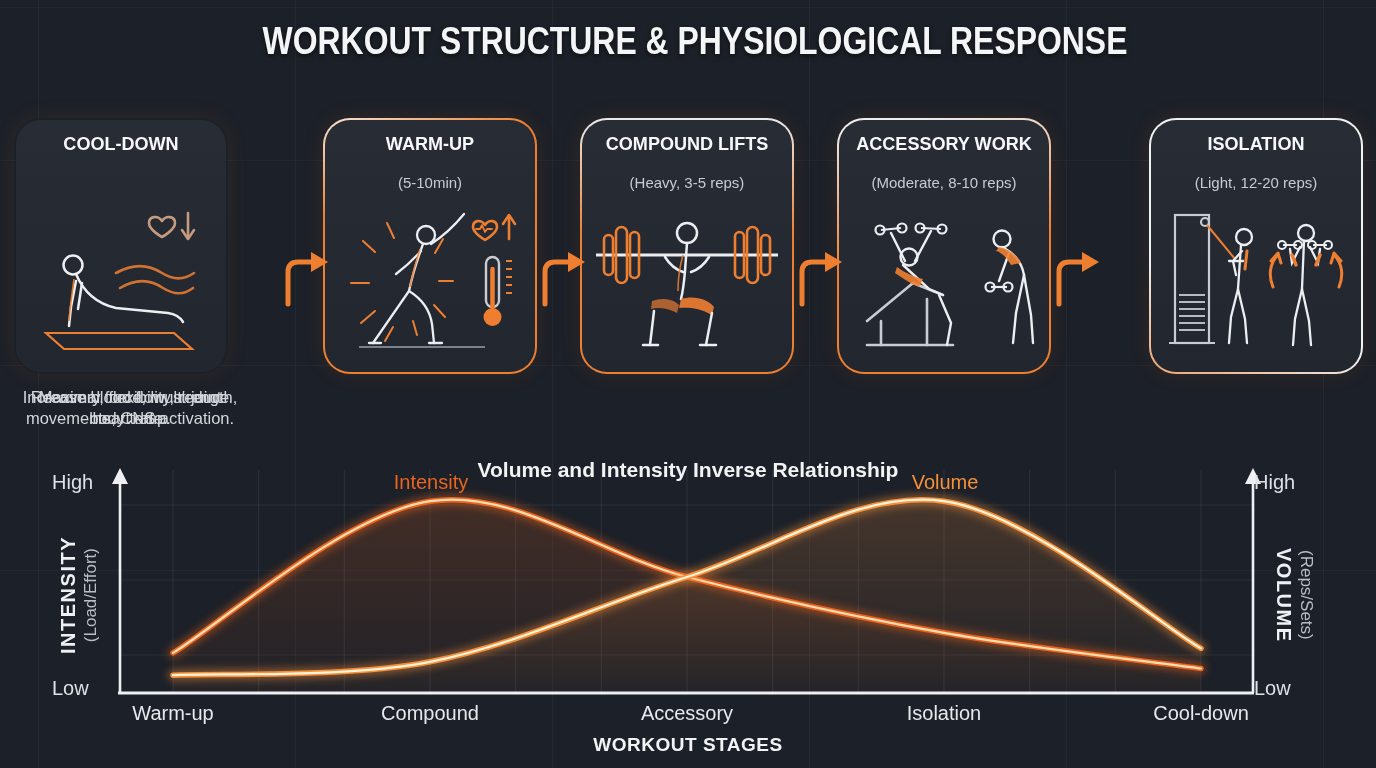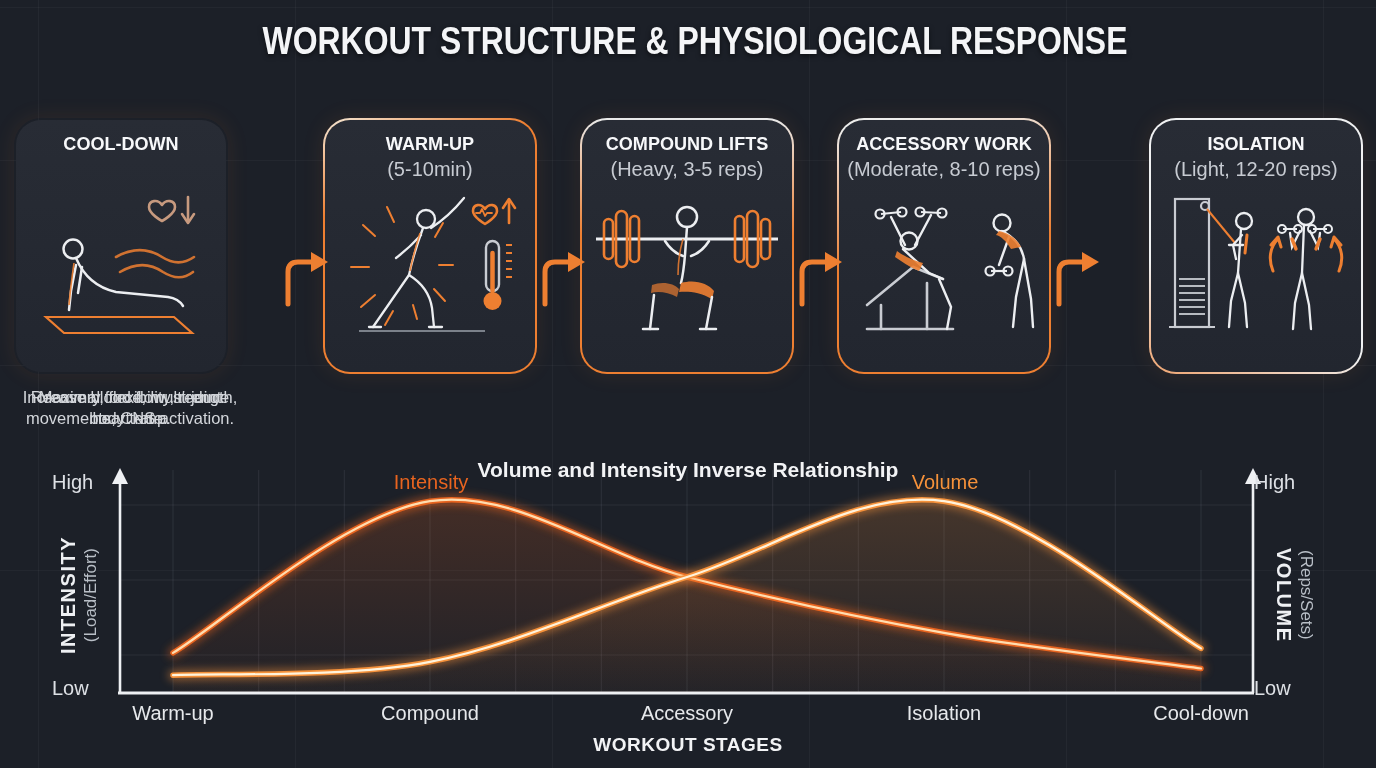--- a/index.html
+++ b/index.html
@@ -35,21 +35,21 @@
   .card:nth-of-type(2){left:323px;background:linear-gradient(155deg,#f3e7d6 0%,#ee7f31 28%);}
   .card:nth-of-type(3){left:580px;background:linear-gradient(180deg,#e9eaea 0%,#ee7f31 46%);}
   .card:nth-of-type(4){left:837px;background:linear-gradient(170deg,#ededeb 4%,#ee7f31 52%);}
   .card:nth-of-type(5){left:1149px;background:linear-gradient(205deg,#f0f1f2 68%,#ee7f31 115%);}
   .card-inner{
     width:100%;height:100%;border-radius:25px;box-sizing:border-box;
     background:linear-gradient(180deg,#282c35 0%,#22262f 100%);
     text-align:center;padding-top:13px;
   }
   .card-title{font-size:19px;font-weight:bold;color:#f7f8fa;transform:scaleX(0.95);transform-origin:50% 50%;}
-  .card-sub{font-size:20px;color:#c7cbd2;margin-top:3px;height:19px;}
+  .card-sub{font-size:15px;color:#c7cbd2;margin-top:19px;height:19px;}
   .card-art{margin-top:2px;}
   .desc{
     position:absolute;top:387px;width:232px;text-align:center;
     font-size:16.5px;line-height:1.27;color:#d3d6db;
   }
   .desc:nth-of-type(1){left:57px;}  .desc:nth-of-type(2){left:314px;}
   .desc:nth-of-type(3){left:571px;} .desc:nth-of-type(4){left:828px;}
   .desc:nth-of-type(5){left:1085px;}
   .stage-arrow{position:absolute;top:236px;}
   

